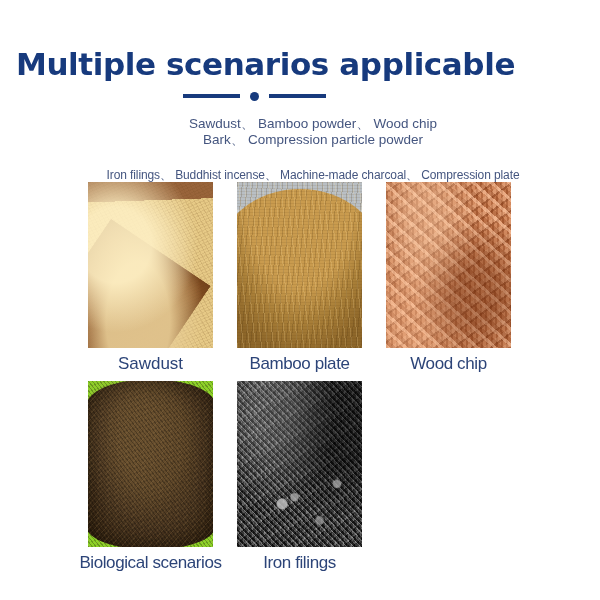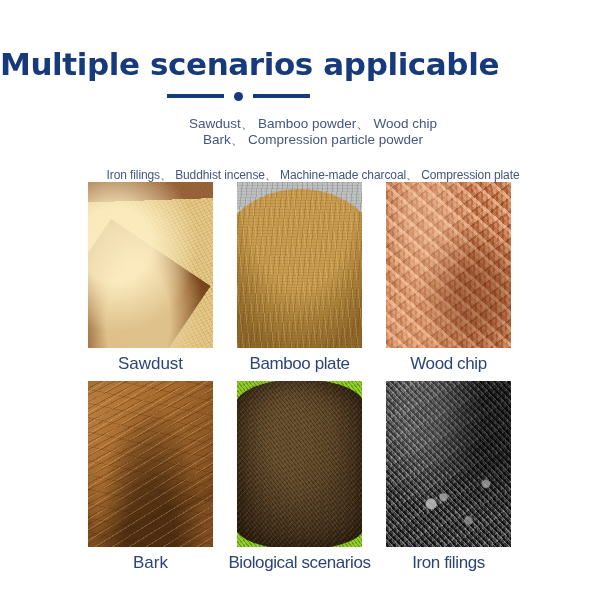--- a/index.html
+++ b/index.html
@@ -17,21 +17,21 @@
     position: relative;
     width: 600px;
     height: 600px;
     background: #ffffff;
   }
 
   
   .header {
     position: absolute;
     top: 46px;
-    left: 0;
+    left: 16px;
     width: 476px;
     text-align: center;
   }
   .title {
     font-family: "DejaVu Sans", sans-serif;
     font-size: 31px;
     font-weight: bold;
     color: #173a7d;
     letter-spacing: -0.4px;
     line-height: 36px;
@@ -305,26 +305,20 @@
         <div class="thumb">
           <div class="tex tex-chip"></div>
         </div>
         <div class="caption wide">Wood chip</div>
       </div>
     </div>
 
     <div class="row">
       <div class="cell">
         <div class="thumb">
-          <div class="tex tex-bark"></div>
-        </div>
-        <div class="caption">Bark</div>
-      </div>
-      <div class="cell">
-        <div class="thumb">
           <div class="tex tex-bio"></div>
         </div>
         <div class="caption wide">Biological scenarios</div>
       </div>
       <div class="cell">
         <div class="thumb">
           <div class="tex tex-iron"></div>
         </div>
         <div class="caption wide">Iron filings</div>
       </div>

